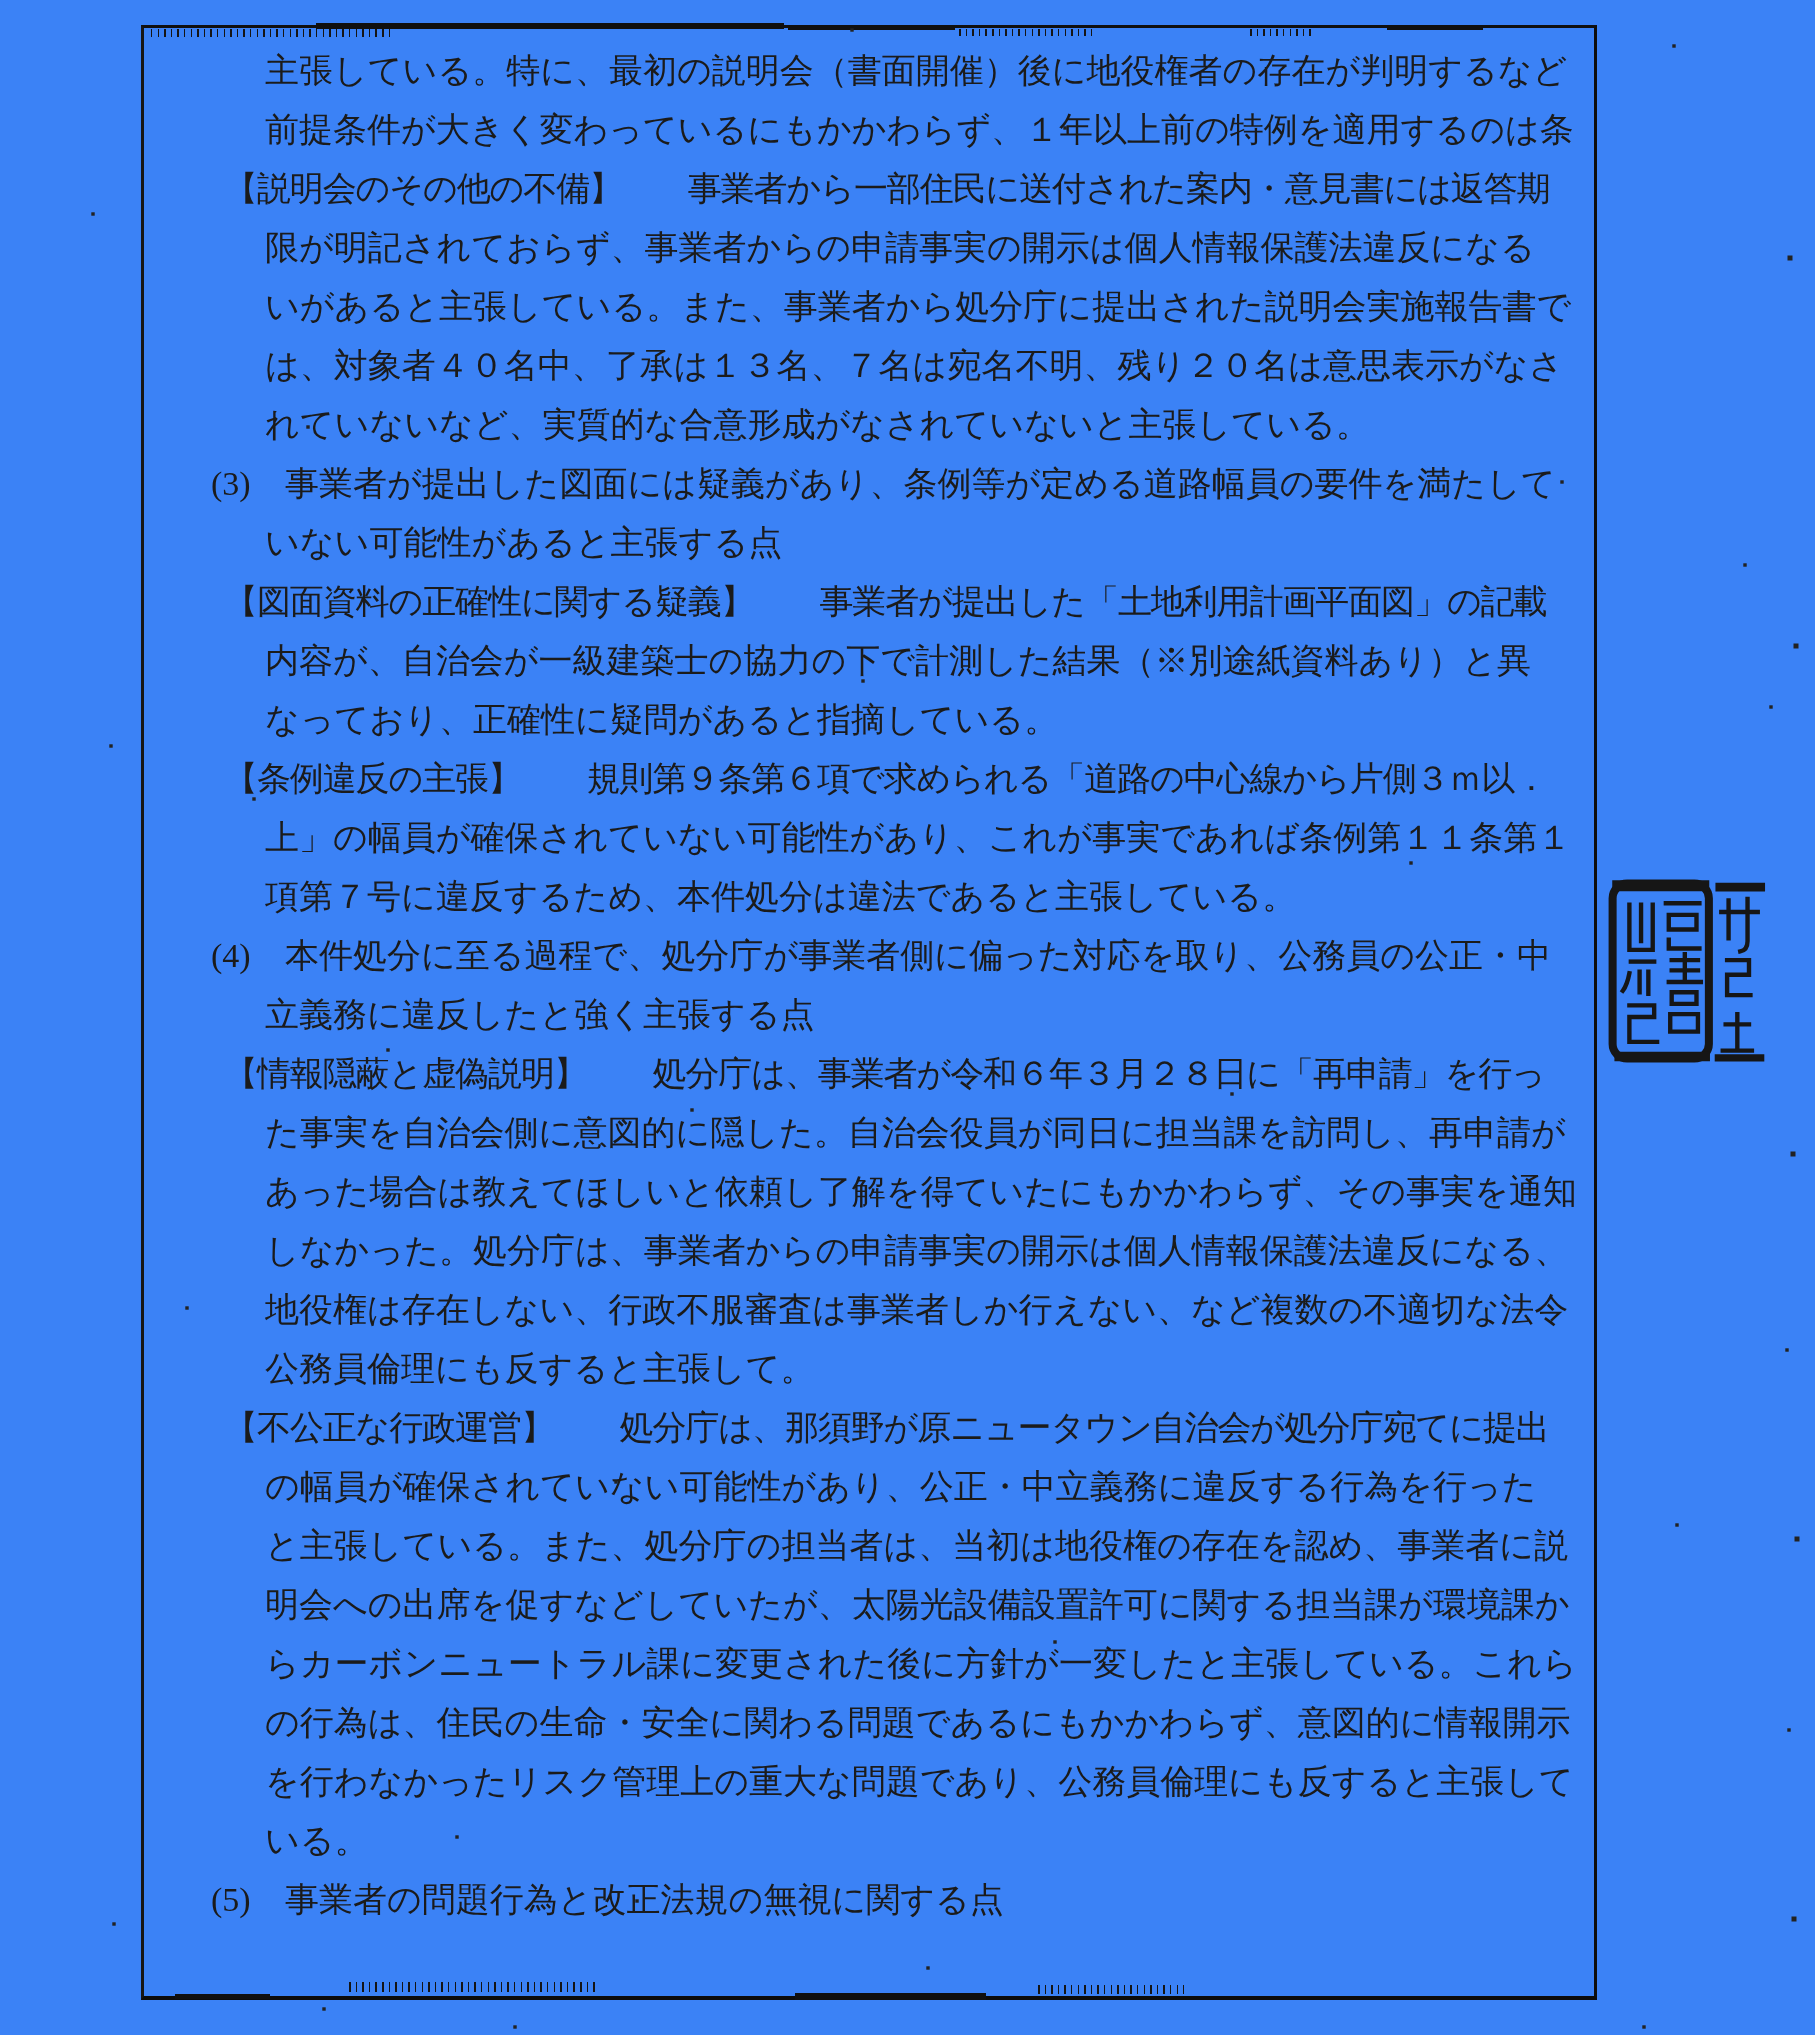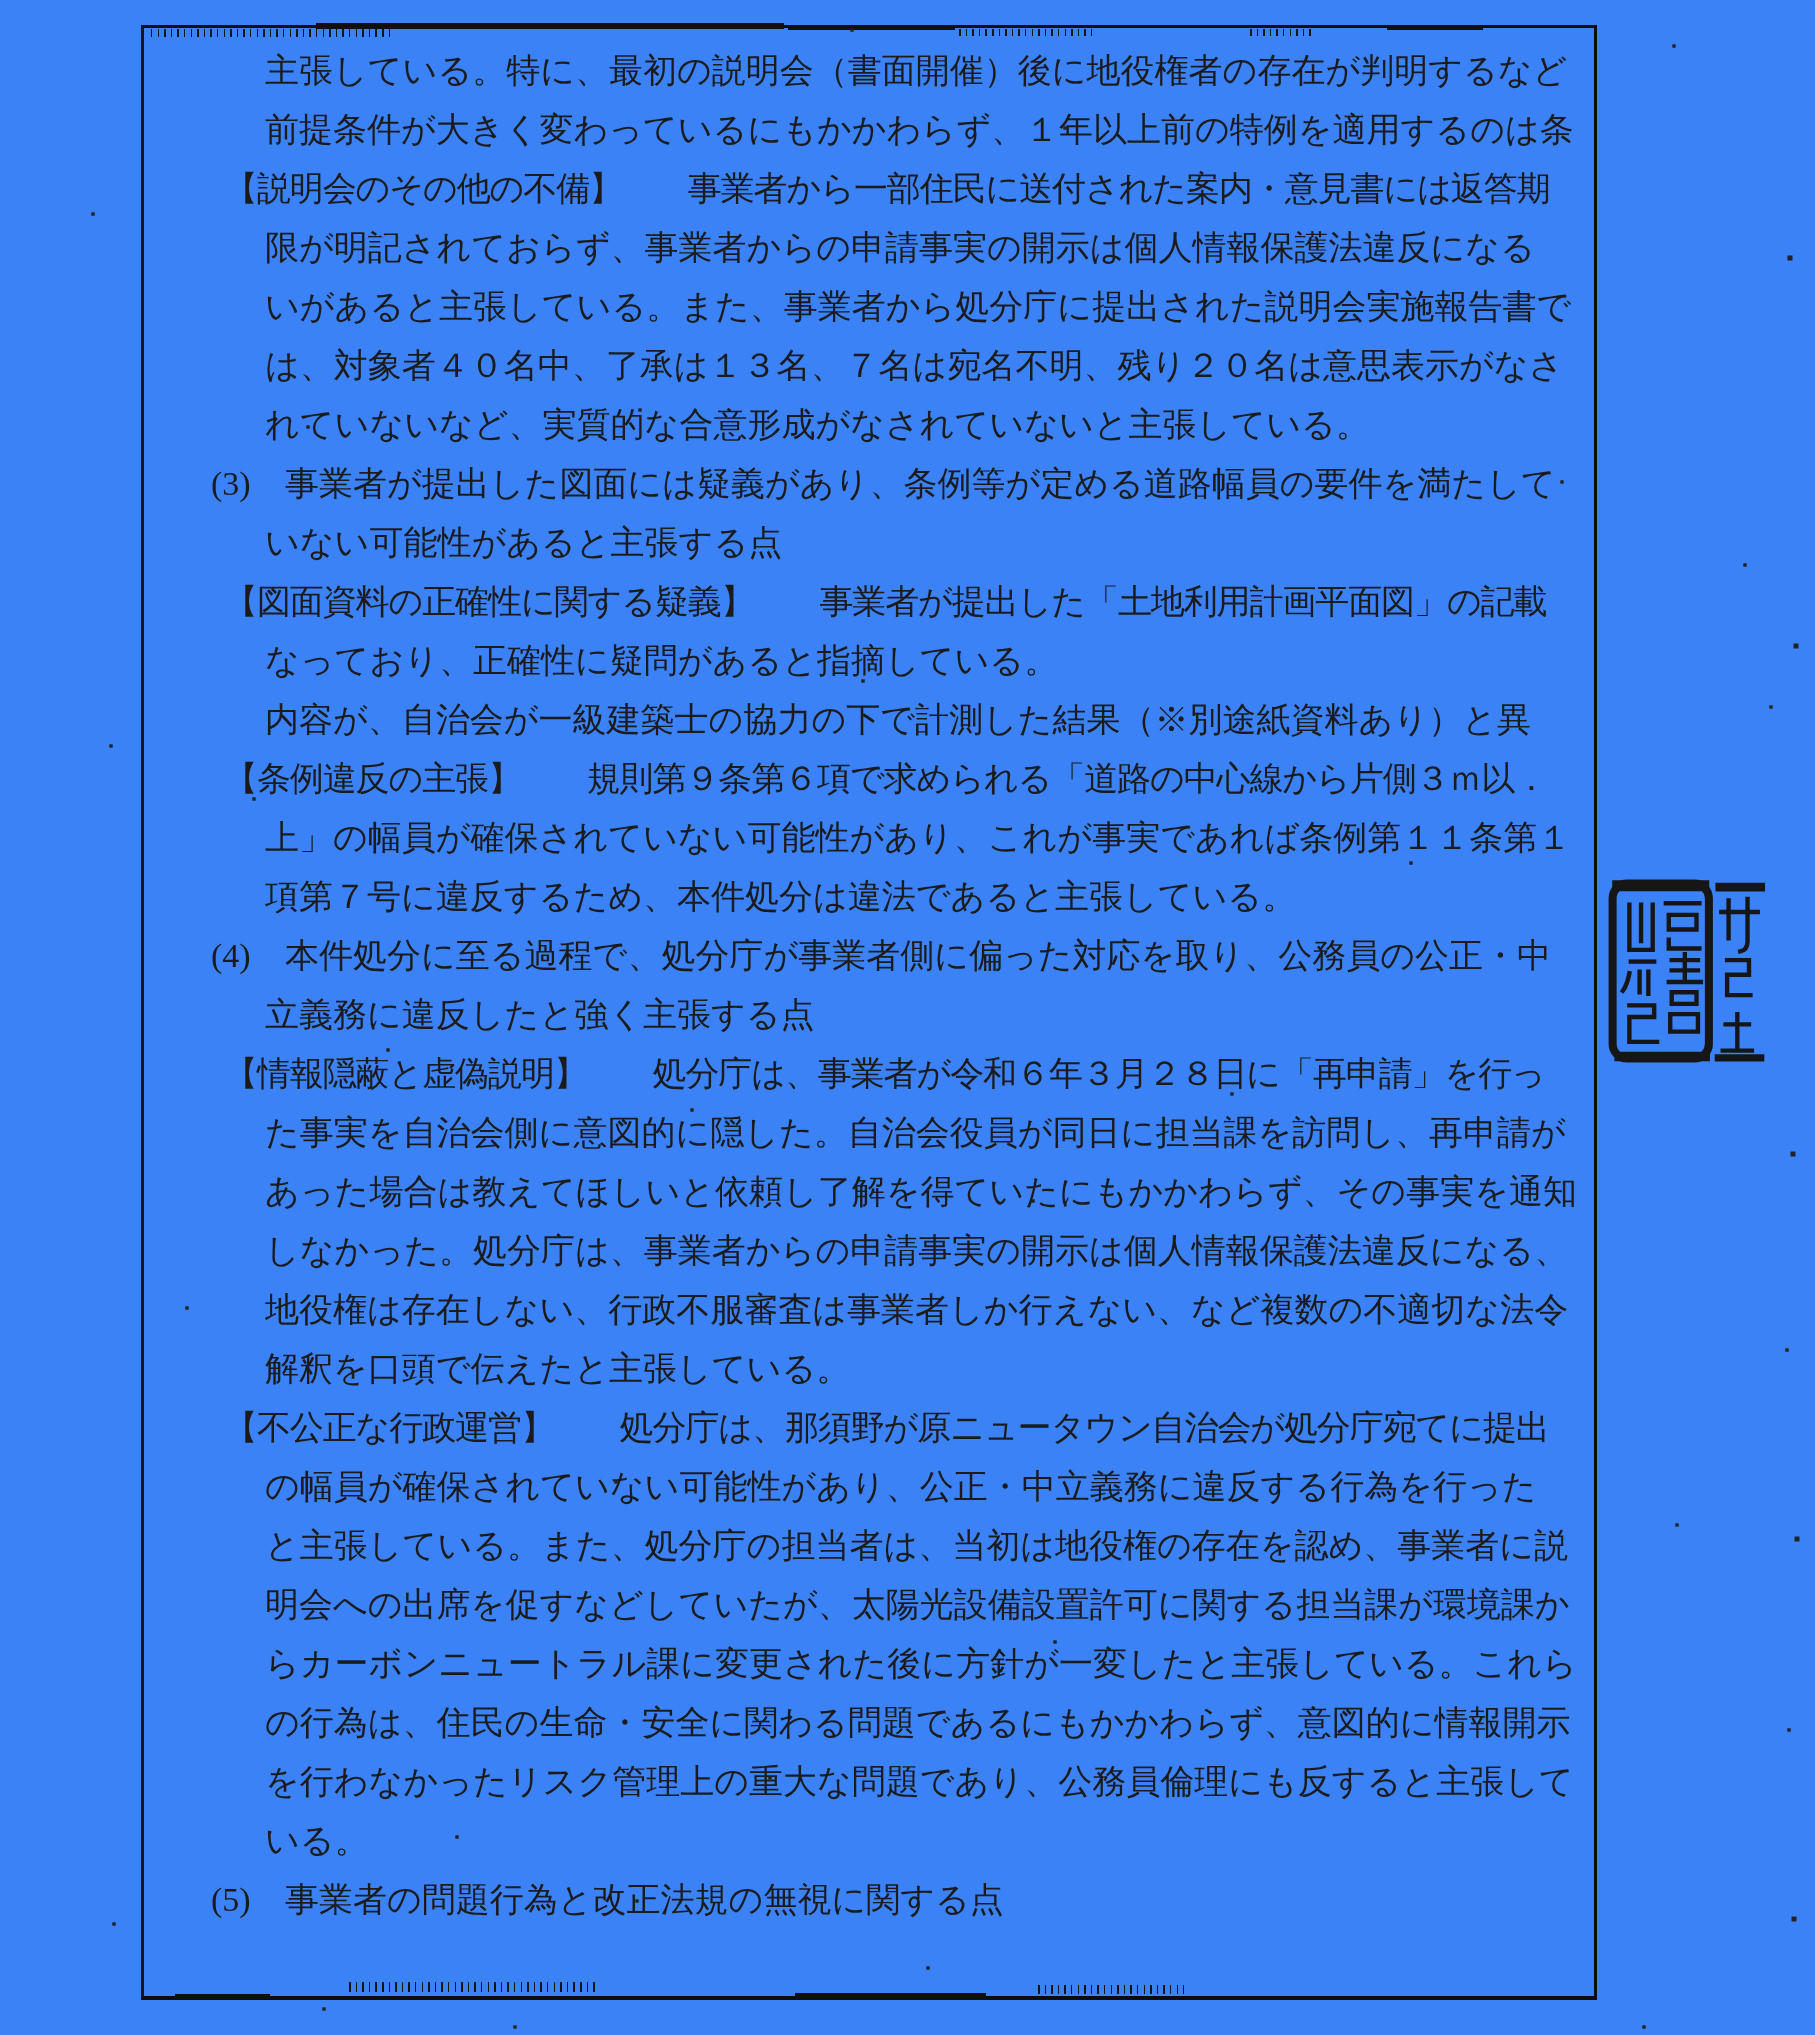--- a/index.html
+++ b/index.html
@@ -61,33 +61,33 @@
       <div class="ln body">主張している。特に、最初の説明会（書面開催）後に地役権者の存在が判明するなど</div>
       <div class="ln body">前提条件が大きく変わっているにもかかわらず、１年以上前の特例を適用するのは条</div>
       <div class="ln header">【説明会のその他の不備】　　事業者から一部住民に送付された案内・意見書には返答期</div>
       <div class="ln body">限が明記されておらず、事業者からの申請事実の開示は個人情報保護法違反になる</div>
       <div class="ln body">いがあると主張している。また、事業者から処分庁に提出された説明会実施報告書で</div>
       <div class="ln body">は、対象者４０名中、了承は１３名、７名は宛名不明、残り２０名は意思表示がなさ</div>
       <div class="ln body">れていないなど、実質的な合意形成がなされていないと主張している。</div>
       <div class="ln item"><span class="marker">(3)</span><span>事業者が提出した図面には疑義があり、条例等が定める道路幅員の要件を満たして</span></div>
       <div class="ln body">いない可能性があると主張する点</div>
       <div class="ln header">【図面資料の正確性に関する疑義】　　事業者が提出した「土地利用計画平面図」の記載</div>
+      <div class="ln body">内容が、自治会が一級建築士の協力の下で計測した結果（※別途紙資料あり）と異</div>
       <div class="ln body">なっており、正確性に疑問があると指摘している。</div>
-      <div class="ln body">内容が、自治会が一級建築士の協力の下で計測した結果（※別途紙資料あり）と異</div>
       <div class="ln header">【条例違反の主張】　　規則第９条第６項で求められる「道路の中心線から片側３ｍ以．</div>
       <div class="ln body">上」の幅員が確保されていない可能性があり、これが事実であれば条例第１１条第１</div>
       <div class="ln body">項第７号に違反するため、本件処分は違法であると主張している。</div>
       <div class="ln item"><span class="marker">(4)</span><span>本件処分に至る過程で、処分庁が事業者側に偏った対応を取り、公務員の公正・中</span></div>
       <div class="ln body">立義務に違反したと強く主張する点</div>
       <div class="ln header">【情報隠蔽と虚偽説明】　　処分庁は、事業者が令和６年３月２８日に「再申請」を行っ</div>
       <div class="ln body">た事実を自治会側に意図的に隠した。自治会役員が同日に担当課を訪問し、再申請が</div>
       <div class="ln body">あった場合は教えてほしいと依頼し了解を得ていたにもかかわらず、その事実を通知</div>
       <div class="ln body">しなかった。処分庁は、事業者からの申請事実の開示は個人情報保護法違反になる、</div>
       <div class="ln body">地役権は存在しない、行政不服審査は事業者しか行えない、など複数の不適切な法令</div>
-      <div class="ln body">解釈を口頭で伝えたと主張している。</div>
+      <div class="ln body">公務員倫理にも反すると主張して。</div>
       <div class="ln header">【不公正な行政運営】　　処分庁は、那須野が原ニュータウン自治会が処分庁宛てに提出</div>
       <div class="ln body">の幅員が確保されていない可能性があり、公正・中立義務に違反する行為を行った</div>
       <div class="ln body">と主張している。また、処分庁の担当者は、当初は地役権の存在を認め、事業者に説</div>
       <div class="ln body">明会への出席を促すなどしていたが、太陽光設備設置許可に関する担当課が環境課か</div>
       <div class="ln body">らカーボンニュートラル課に変更された後に方針が一変したと主張している。これら</div>
       <div class="ln body">の行為は、住民の生命・安全に関わる問題であるにもかかわらず、意図的に情報開示</div>
       <div class="ln body">を行わなかったリスク管理上の重大な問題であり、公務員倫理にも反すると主張して</div>
       <div class="ln body">いる。</div>
       <div class="ln item"><span class="marker">(5)</span><span>事業者の問題行為と改正法規の無視に関する点</span></div>
     </div>

